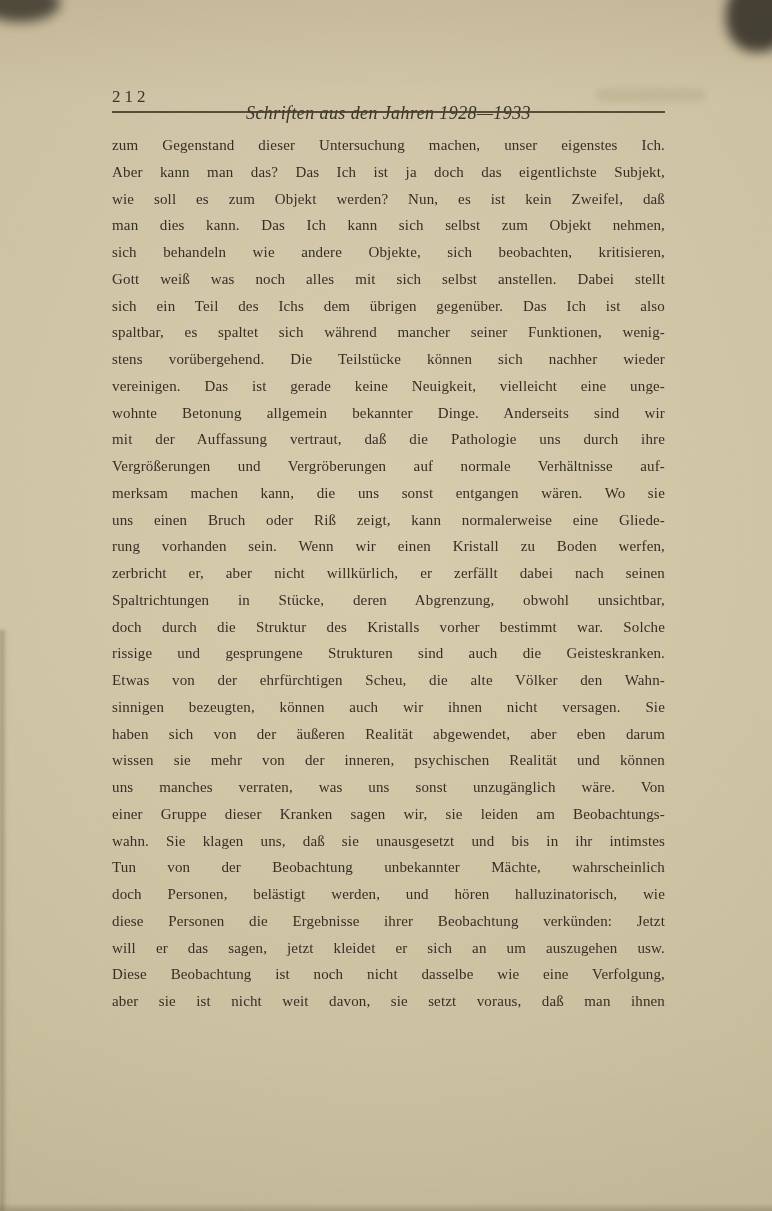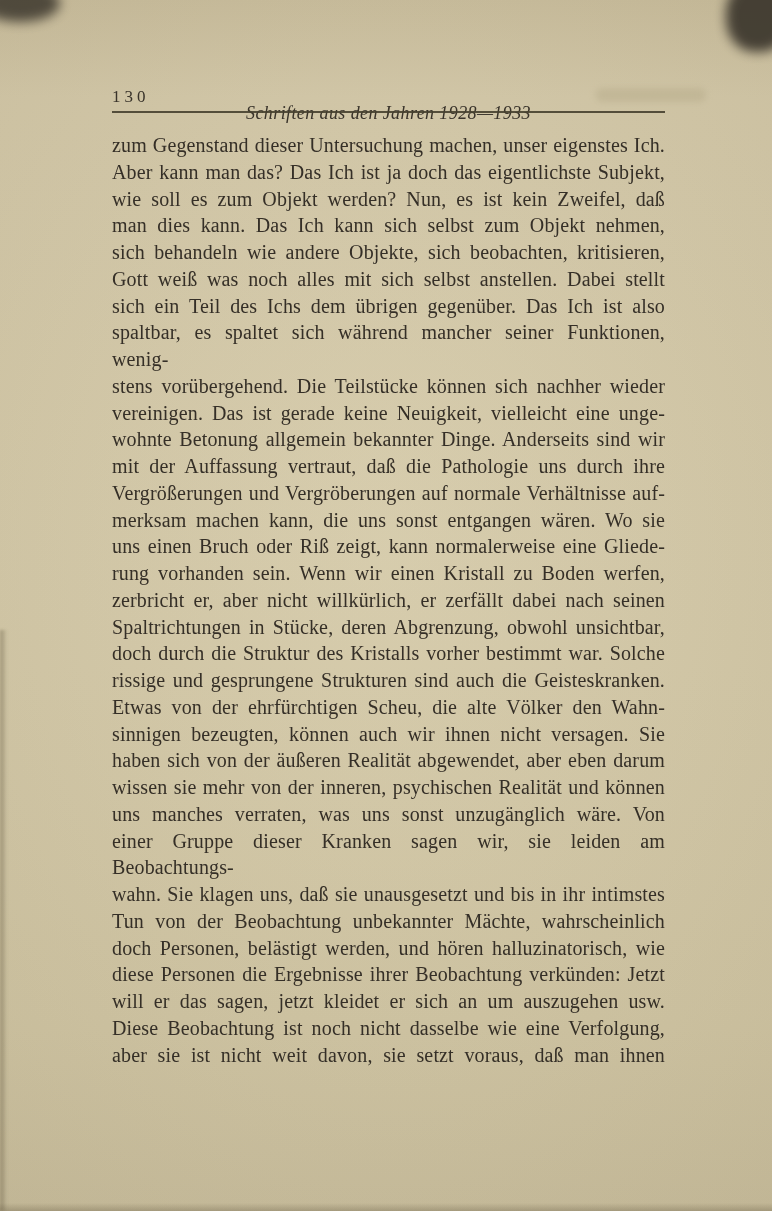--- a/index.html
+++ b/index.html
@@ -84,21 +84,21 @@
     top: 111px; left: 112px;
     width: 553px; height: 2px;
     background: #46402f;
     opacity: 0.9;
   }
   
   .body-text {
     position: absolute;
     top: 132px; left: 112px;
     width: 553px;
-    font-size: 20px;
+    font-size: 15px;
     line-height: 26.75px;
     color: #352f27;
     letter-spacing: 0.15px;
     word-spacing: 0.6px;
     text-align: justify;
     text-align-last: justify;
     white-space: pre-line;
     text-rendering: optimizeLegibility;
   }
 </style>
@@ -107,21 +107,21 @@
 
 <div class="page">
 
   <div class="smudge-tl"></div>
   <div class="smudge-tr"></div>
   <div class="ghost-title"></div>
   <div class="edge-left"></div>
   <div class="edge-bottom"></div>
 
   <header class="page-header">
-    <span class="page-number">130</span>
+    <span class="page-number">212</span>
     <span class="running-title">Schriften aus den Jahren 1928—1933</span>
   </header>
 
   <div class="header-rule"></div>
 
   <main class="body-text">zum Gegenstand dieser Untersuchung machen, unser eigenstes Ich.
 Aber kann man das? Das Ich ist ja doch das eigentlichste Subjekt,
 wie soll es zum Objekt werden? Nun, es ist kein Zweifel, daß
 man dies kann. Das Ich kann sich selbst zum Objekt nehmen,
 sich behandeln wie andere Objekte, sich beobachten, kritisieren,

